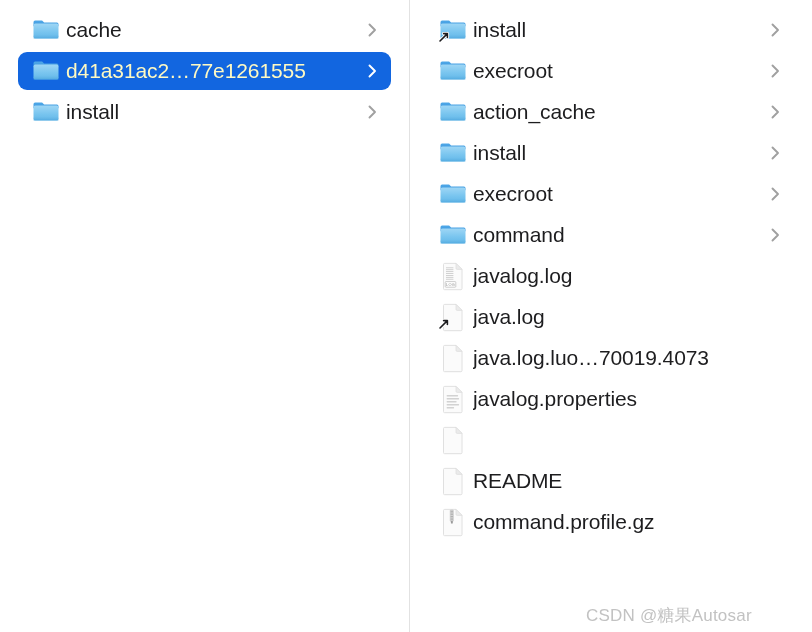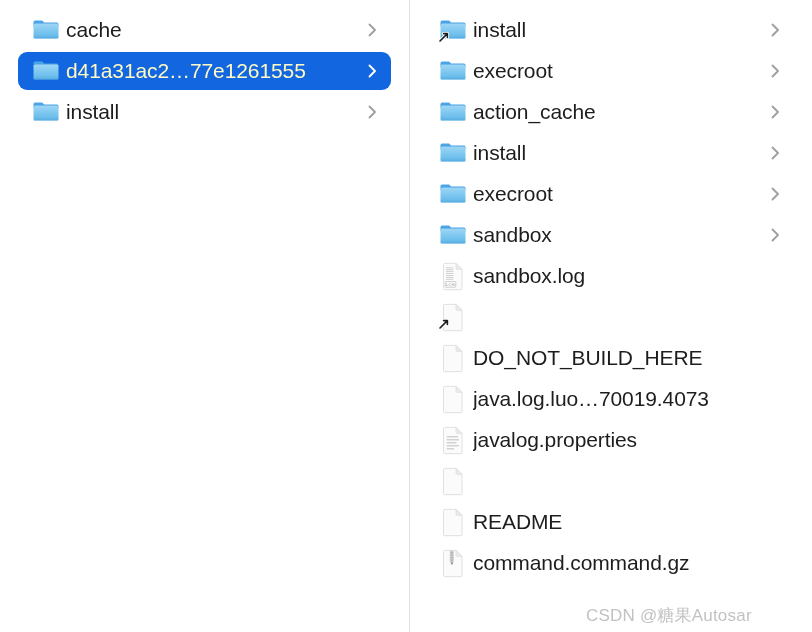--- a/index.html
+++ b/index.html
@@ -351,21 +351,21 @@
                 <stop offset="0.55" stop-color="#79c5ef"></stop>
                 <stop offset="1" stop-color="#62b7e8"></stop>
               </linearGradient>
             </defs>
             <path d="M2.5 7.2 Q2.5 5.6 4.1 5.6 h7.0 l2.0 2.0 h12.8 Q27.5 7.6 27.5 9.2 v2.0 H2.5 Z" fill="url(#ftab)"></path>
             <rect x="2.5" y="8.6" width="25" height="15.0" rx="1.9" fill="url(#fbody)"></rect>
             <rect x="2.5" y="20.8" width="25" height="1.0" fill="#5fb2e3" opacity="0.5"></rect>
             <rect x="2.5" y="22.3" width="25" height="1.3" rx="0.6" fill="#4ea6dd" opacity="0.6"></rect>
           </svg>
         </span>
-        <span class="row-label">sandbox</span>
+        <span class="row-label">command</span>
         <span class="chevron">
           <svg width="14" height="20" viewBox="0 0 14 20" xmlns="http://www.w3.org/2000/svg">
             <path d="M4.5 4.5 L10 10 L4.5 15.5" fill="none" stroke="#a0a0a0" stroke-width="1.9" stroke-linecap="round" stroke-linejoin="round"></path>
           </svg>
         </span>
       </div>
       <div class="row">
         <span class="icon-wrap">
           <svg width="30" height="30" viewBox="0 0 30 30" xmlns="http://www.w3.org/2000/svg">
             <path d="M6.6 2.4 h11.4 l6.0 6.0 v19.2 a1.1 1.1 0 0 1 -1.1 1.1 H6.6 a1.1 1.1 0 0 1 -1.1 -1.1 V3.5 a1.1 1.1 0 0 1 1.1 -1.1 Z" fill="#fbfbfb" stroke="#dcdcdc" stroke-width="0.9"></path>
@@ -374,54 +374,41 @@
             <rect x="8.0" y="8.3" width="7.4" height="0.85" fill="#c9c9c9"></rect>
             <rect x="8.0" y="10.2" width="7.4" height="0.85" fill="#c9c9c9"></rect>
             <rect x="8.0" y="12.1" width="7.4" height="0.85" fill="#c9c9c9"></rect>
             <rect x="8.0" y="14" width="7.4" height="0.85" fill="#c9c9c9"></rect>
             <rect x="8.0" y="15.9" width="7.4" height="0.85" fill="#c9c9c9"></rect>
             <rect x="8.0" y="17.799999999999997" width="7.4" height="0.85" fill="#c9c9c9"></rect>
             <rect x="7.2" y="20.6" width="10.6" height="5.6" rx="0.7" fill="#ffffff" stroke="#b9b9b9" stroke-width="0.7"></rect>
             <text x="12.5" y="24.8" font-family="Liberation Sans, sans-serif" font-size="3.9" fill="#8a8a8a" text-anchor="middle" letter-spacing="0.2">LOG</text>
           </svg>
         </span>
-        <span class="row-label">sandbox.log</span>
+        <span class="row-label">javalog.log</span>
         <span class="chevron hidden">
           <svg width="14" height="20" viewBox="0 0 14 20" xmlns="http://www.w3.org/2000/svg">
             <path d="M4.5 4.5 L10 10 L4.5 15.5" fill="none" stroke="#a0a0a0" stroke-width="1.9" stroke-linecap="round" stroke-linejoin="round"></path>
           </svg>
         </span>
       </div>
       <div class="row">
         <span class="icon-wrap">
           <svg width="30" height="30" viewBox="0 0 30 30" xmlns="http://www.w3.org/2000/svg">
             <path d="M6.6 2.4 h11.4 l6.0 6.0 v19.2 a1.1 1.1 0 0 1 -1.1 1.1 H6.6 a1.1 1.1 0 0 1 -1.1 -1.1 V3.5 a1.1 1.1 0 0 1 1.1 -1.1 Z" fill="#fbfbfb" stroke="#dcdcdc" stroke-width="0.9"></path>
             <path d="M18.0 2.4 v4.9 a1.1 1.1 0 0 0 1.1 1.1 h4.9 Z" fill="#ebebeb" stroke="#dcdcdc" stroke-width="0.7"></path>
           </svg>
           <span style="position: absolute; left: 0px; bottom: 1px; width: 14px; height: 14px;">
             <svg class="alias-badge" width="14" height="14" viewBox="0 0 14 14" style="position:absolute;left:-1px;bottom:0px;" xmlns="http://www.w3.org/2000/svg">
               <path d="M3.0 11.0 L10.4 3.6 M10.4 3.6 H6.6 M10.4 3.6 V7.4" stroke="#ffffff" stroke-width="3.4" stroke-linecap="round" stroke-linejoin="round" fill="none"></path>
               <path d="M3.0 11.0 L10.4 3.6 M10.4 3.6 H6.6 M10.4 3.6 V7.4" stroke="#1d1d1f" stroke-width="1.6" stroke-linecap="round" stroke-linejoin="round" fill="none"></path>
             </svg>
           </span>
         </span>
-        <span class="chevron hidden">
-          <svg width="14" height="20" viewBox="0 0 14 20" xmlns="http://www.w3.org/2000/svg">
-            <path d="M4.5 4.5 L10 10 L4.5 15.5" fill="none" stroke="#a0a0a0" stroke-width="1.9" stroke-linecap="round" stroke-linejoin="round"></path>
-          </svg>
-        </span>
-      </div>
-      <div class="row">
-        <span class="icon-wrap">
-          <svg width="30" height="30" viewBox="0 0 30 30" xmlns="http://www.w3.org/2000/svg">
-            <path d="M6.6 2.4 h11.4 l6.0 6.0 v19.2 a1.1 1.1 0 0 1 -1.1 1.1 H6.6 a1.1 1.1 0 0 1 -1.1 -1.1 V3.5 a1.1 1.1 0 0 1 1.1 -1.1 Z" fill="#fbfbfb" stroke="#dcdcdc" stroke-width="0.9"></path>
-            <path d="M18.0 2.4 v4.9 a1.1 1.1 0 0 0 1.1 1.1 h4.9 Z" fill="#ebebeb" stroke="#dcdcdc" stroke-width="0.7"></path>
-          </svg>
-        </span>
-        <span class="row-label">DO_NOT_BUILD_HERE</span>
+        <span class="row-label">java.log</span>
         <span class="chevron hidden">
           <svg width="14" height="20" viewBox="0 0 14 20" xmlns="http://www.w3.org/2000/svg">
             <path d="M4.5 4.5 L10 10 L4.5 15.5" fill="none" stroke="#a0a0a0" stroke-width="1.9" stroke-linecap="round" stroke-linejoin="round"></path>
           </svg>
         </span>
       </div>
       <div class="row">
         <span class="icon-wrap">
           <svg width="30" height="30" viewBox="0 0 30 30" xmlns="http://www.w3.org/2000/svg">
             <path d="M6.6 2.4 h11.4 l6.0 6.0 v19.2 a1.1 1.1 0 0 1 -1.1 1.1 H6.6 a1.1 1.1 0 0 1 -1.1 -1.1 V3.5 a1.1 1.1 0 0 1 1.1 -1.1 Z" fill="#fbfbfb" stroke="#dcdcdc" stroke-width="0.9"></path>
@@ -489,21 +476,21 @@
             <rect x="12.2" y="3.0" width="3.2" height="11.2" rx="0.5" fill="#d8d8d8" stroke="#bcbcbc" stroke-width="0.5"></rect>
             <rect x="12.6" y="3.9" width="2.4" height="0.8" fill="#a8a8a8"></rect>
             <rect x="12.6" y="5.6" width="2.4" height="0.8" fill="#a8a8a8"></rect>
             <rect x="12.6" y="7.3" width="2.4" height="0.8" fill="#a8a8a8"></rect>
             <rect x="12.6" y="9" width="2.4" height="0.8" fill="#a8a8a8"></rect>
             <rect x="12.6" y="10.7" width="2.4" height="0.8" fill="#a8a8a8"></rect>
             <rect x="12.6" y="12.4" width="2.4" height="0.8" fill="#a8a8a8"></rect>
             <rect x="12.9" y="14.0" width="1.9" height="2.6" rx="0.5" fill="#9a9a9a"></rect>
           </svg>
         </span>
-        <span class="row-label">command.command.gz</span>
+        <span class="row-label">command.profile.gz</span>
         <span class="chevron hidden">
           <svg width="14" height="20" viewBox="0 0 14 20" xmlns="http://www.w3.org/2000/svg">
             <path d="M4.5 4.5 L10 10 L4.5 15.5" fill="none" stroke="#a0a0a0" stroke-width="1.9" stroke-linecap="round" stroke-linejoin="round"></path>
           </svg>
         </span>
       </div>
     </div>
 </div>
 
 <div class="watermark">CSDN @糖果Autosar</div>

